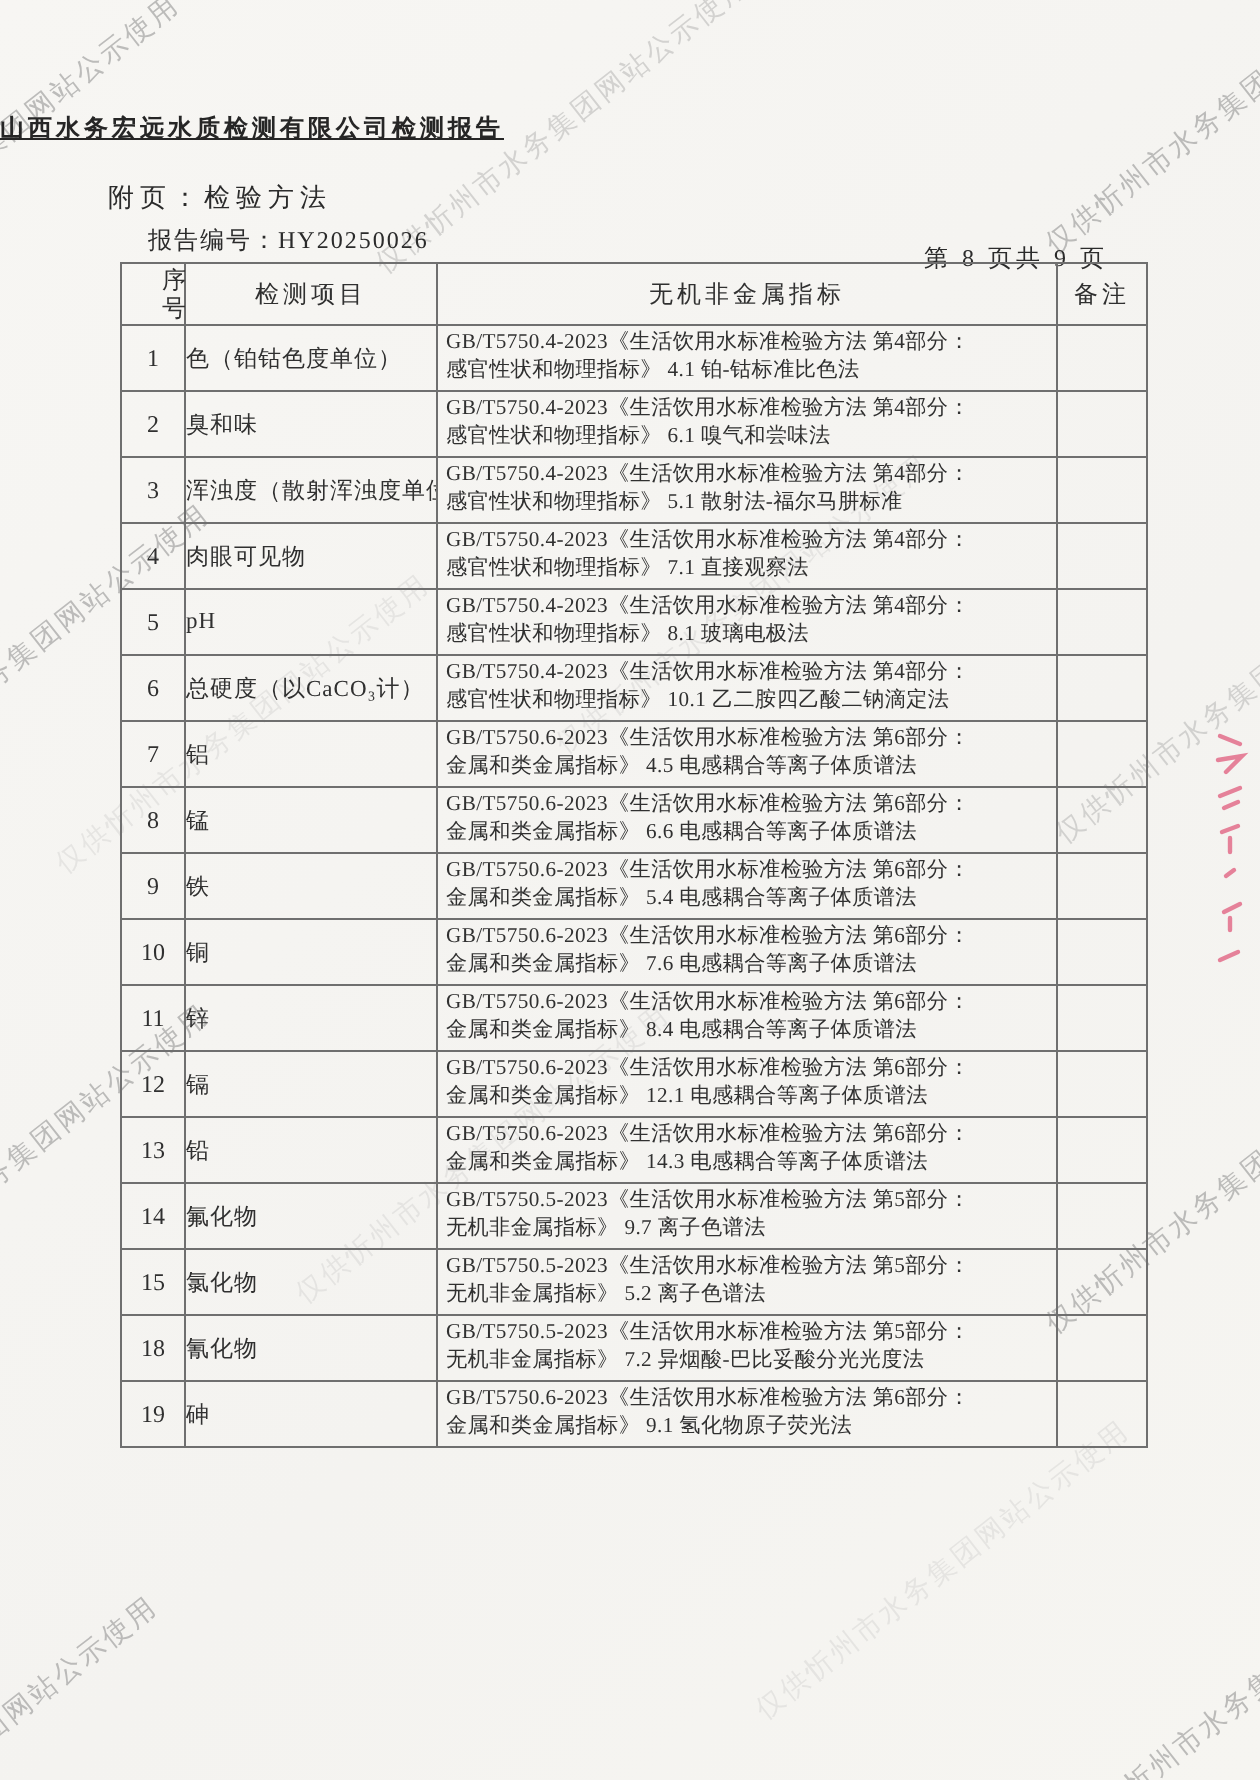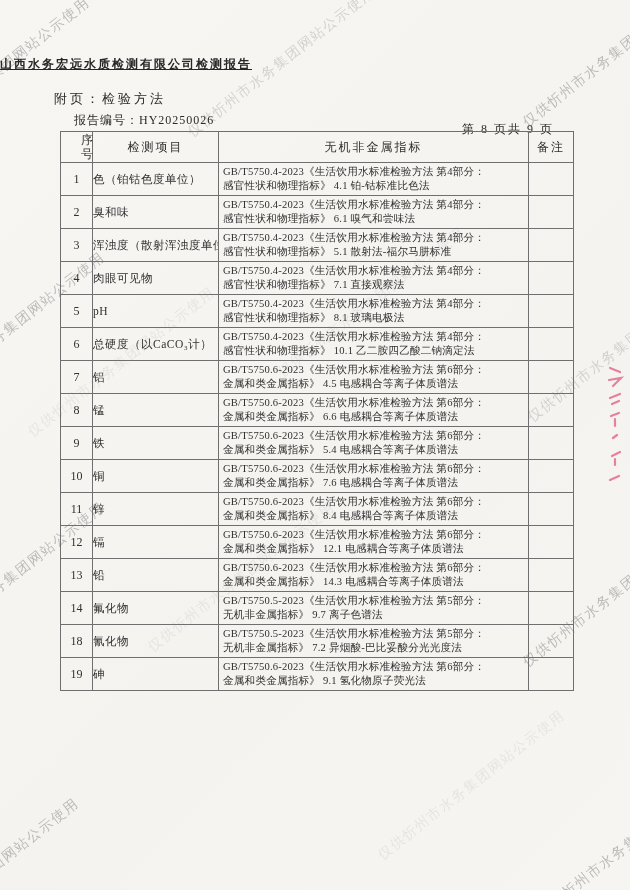--- a/index.html
+++ b/index.html
@@ -228,20 +228,29 @@
         <tr>
           <td class="no-cell">14</td>
           <td class="item-cell">氟化物</td>
           <td class="std-cell">
             <div class="ln">GB/T5750.5-2023《生活饮用水标准检验方法 第5部分：</div>
             <div class="ln">无机非金属指标》 9.7 离子色谱法</div>
           </td>
           <td class="remark-cell"></td>
         </tr>
         <tr>
+          <td class="no-cell">15</td>
+          <td class="item-cell">氯化物</td>
+          <td class="std-cell">
+            <div class="ln">GB/T5750.5-2023《生活饮用水标准检验方法 第5部分：</div>
+            <div class="ln">无机非金属指标》 5.2 离子色谱法</div>
+          </td>
+          <td class="remark-cell"></td>
+        </tr>
+        <tr>
           <td class="no-cell">18</td>
           <td class="item-cell">氰化物</td>
           <td class="std-cell">
             <div class="ln">GB/T5750.5-2023《生活饮用水标准检验方法 第5部分：</div>
             <div class="ln">无机非金属指标》 7.2 异烟酸-巴比妥酸分光光度法</div>
           </td>
           <td class="remark-cell"></td>
         </tr>
         <tr>
           <td class="no-cell">19</td>

